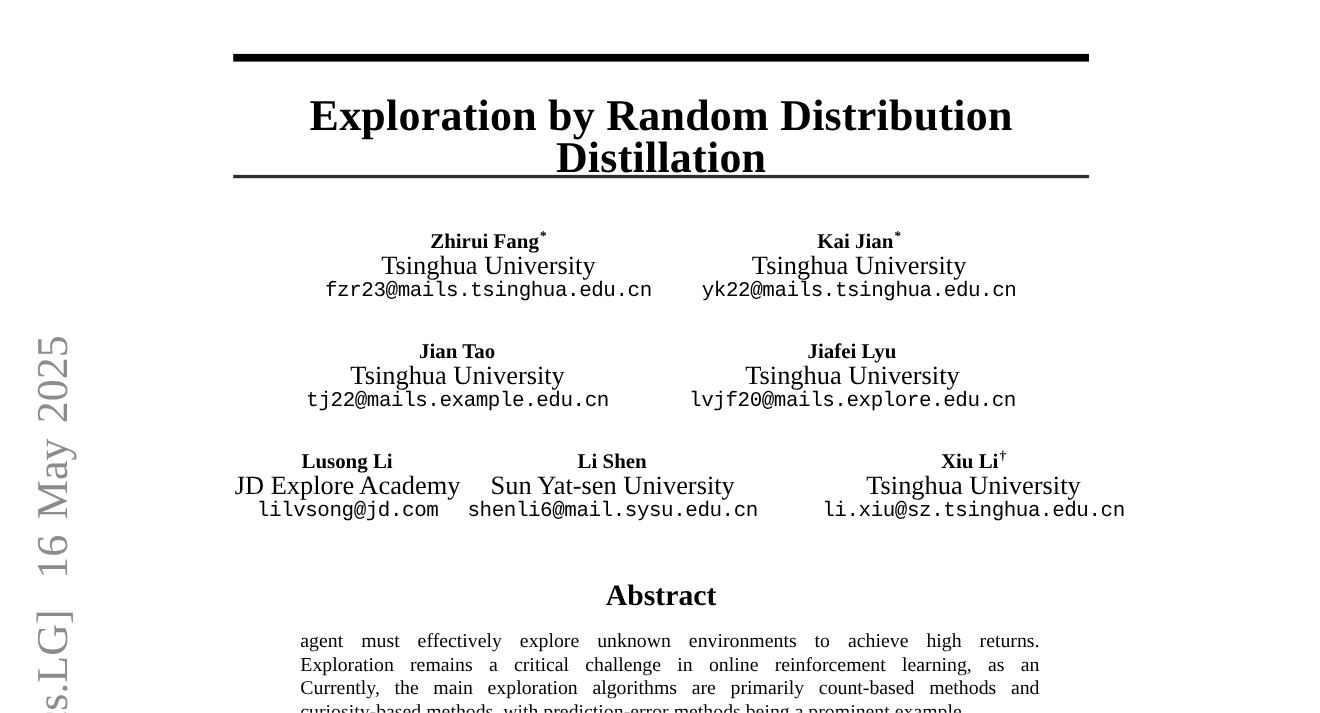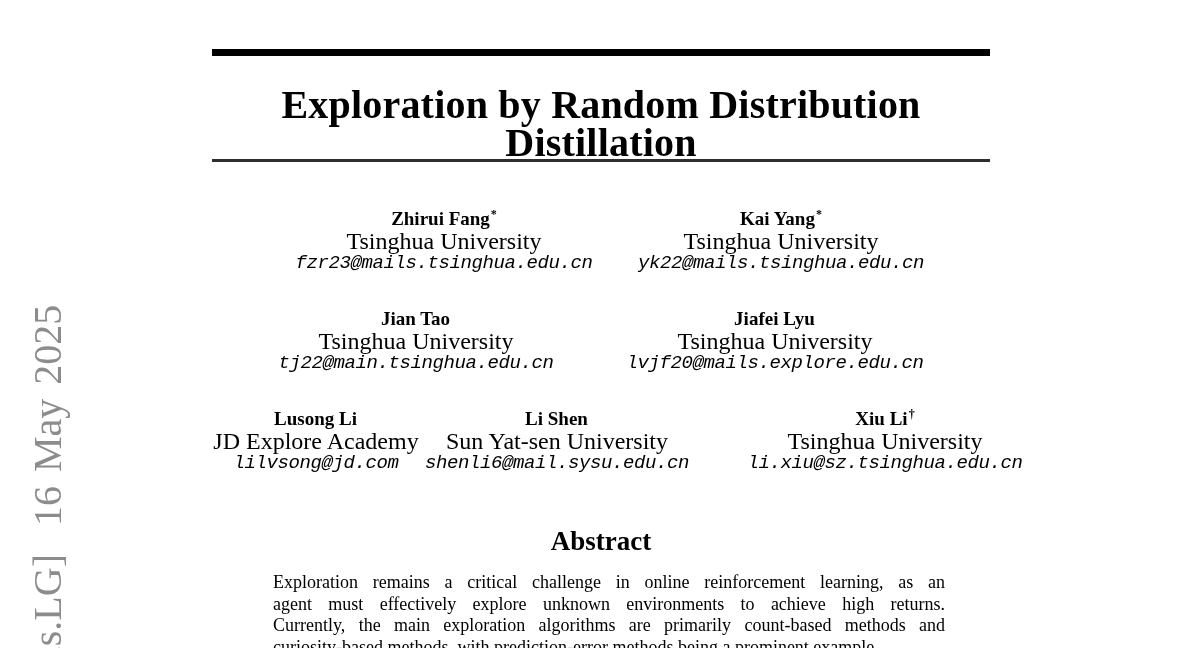--- a/index.html
+++ b/index.html
@@ -82,21 +82,20 @@
     font-weight: bold;
     margin-left: 1px;
   }
   .author .auth-affil {
     font-size: 24px;
   }
   .author .auth-email {
     font-size: 19px;
     font-family: "Liberation Mono", monospace;
     letter-spacing: -0.4px;
-    font-style: italic;
   }
   .auth-r1c1 { left: 444px; top: 203px; }
   .auth-r1c2 { left: 781px; top: 203px; }
   .auth-r2c1 { left: 416px; top: 303px; }
   .auth-r2c2 { left: 775px; top: 303px; }
   .auth-r3c1 { left: 316px; top: 403px; }
   .auth-r3c2 { left: 557px; top: 403px; text-align: center; }
   .auth-r3c3 { left: 885px; top: 403px; }
   .auth-r3c3 sup { margin-left: 4px; }
 
@@ -141,29 +140,29 @@
 
   <div class="rule-thin"></div>
 
   <div class="author auth-r1c1">
     <div class="auth-name"><span>Zhirui Fang</span><sup>*</sup></div>
     <div class="auth-affil">Tsinghua University</div>
     <div class="auth-email">fzr23@mails.tsinghua.edu.cn</div>
   </div>
 
   <div class="author auth-r1c2">
-    <div class="auth-name"><span>Kai Yang</span><sup>*</sup></div>
+    <div class="auth-name"><span>Kai Jian</span><sup>*</sup></div>
     <div class="auth-affil">Tsinghua University</div>
     <div class="auth-email">yk22@mails.tsinghua.edu.cn</div>
   </div>
 
   <div class="author auth-r2c1">
     <div class="auth-name"><span>Jian Tao</span><sup></sup></div>
     <div class="auth-affil">Tsinghua University</div>
-    <div class="auth-email">tj22@main.tsinghua.edu.cn</div>
+    <div class="auth-email">tj22@mails.example.edu.cn</div>
   </div>
 
   <div class="author auth-r2c2">
     <div class="auth-name"><span>Jiafei Lyu</span><sup></sup></div>
     <div class="auth-affil">Tsinghua University</div>
     <div class="auth-email">lvjf20@mails.explore.edu.cn</div>
   </div>
 
   <div class="author auth-r3c1">
     <div class="auth-name"><span>Lusong Li</span><sup></sup></div>
@@ -179,19 +178,19 @@
 
   <div class="author auth-r3c3">
     <div class="auth-name"><span>Xiu Li</span><sup>†</sup></div>
     <div class="auth-affil">Tsinghua University</div>
     <div class="auth-email">li.xiu@sz.tsinghua.edu.cn</div>
   </div>
 
   <h2 class="abstract-heading">Abstract</h2>
 
   <div class="abstract-text">
+    <div class="abs-line">agent must effectively explore unknown environments to achieve high returns.</div>
     <div class="abs-line">Exploration remains a critical challenge in online reinforcement learning, as an</div>
-    <div class="abs-line">agent must effectively explore unknown environments to achieve high returns.</div>
     <div class="abs-line">Currently, the main exploration algorithms are primarily count-based methods and</div>
     <div class="abs-line abs-last">curiosity-based methods, with prediction-error methods being a prominent example</div>
   </div>
 
 </div>
 
 </body></html>

